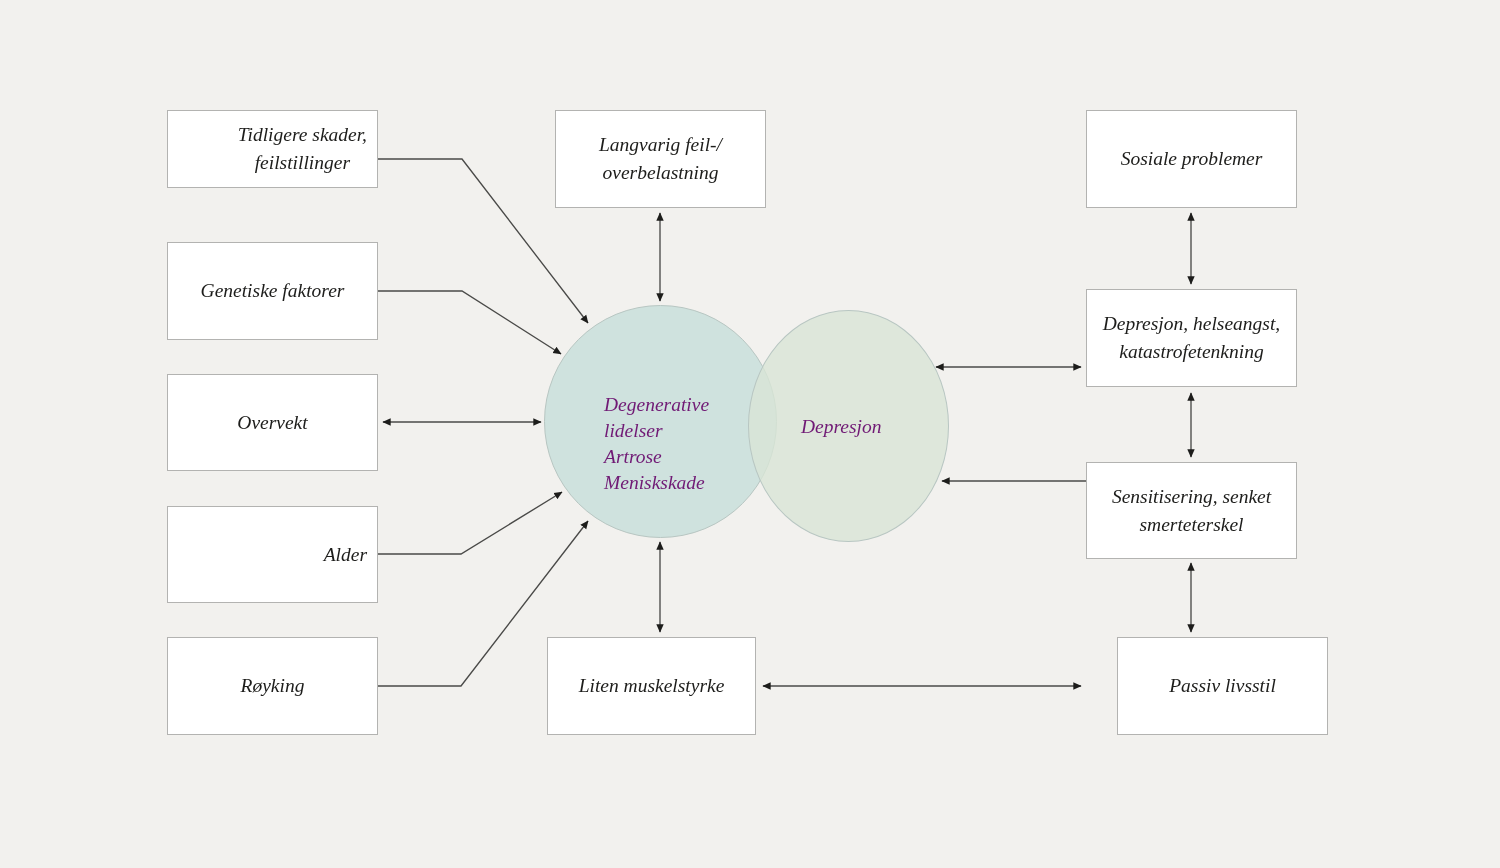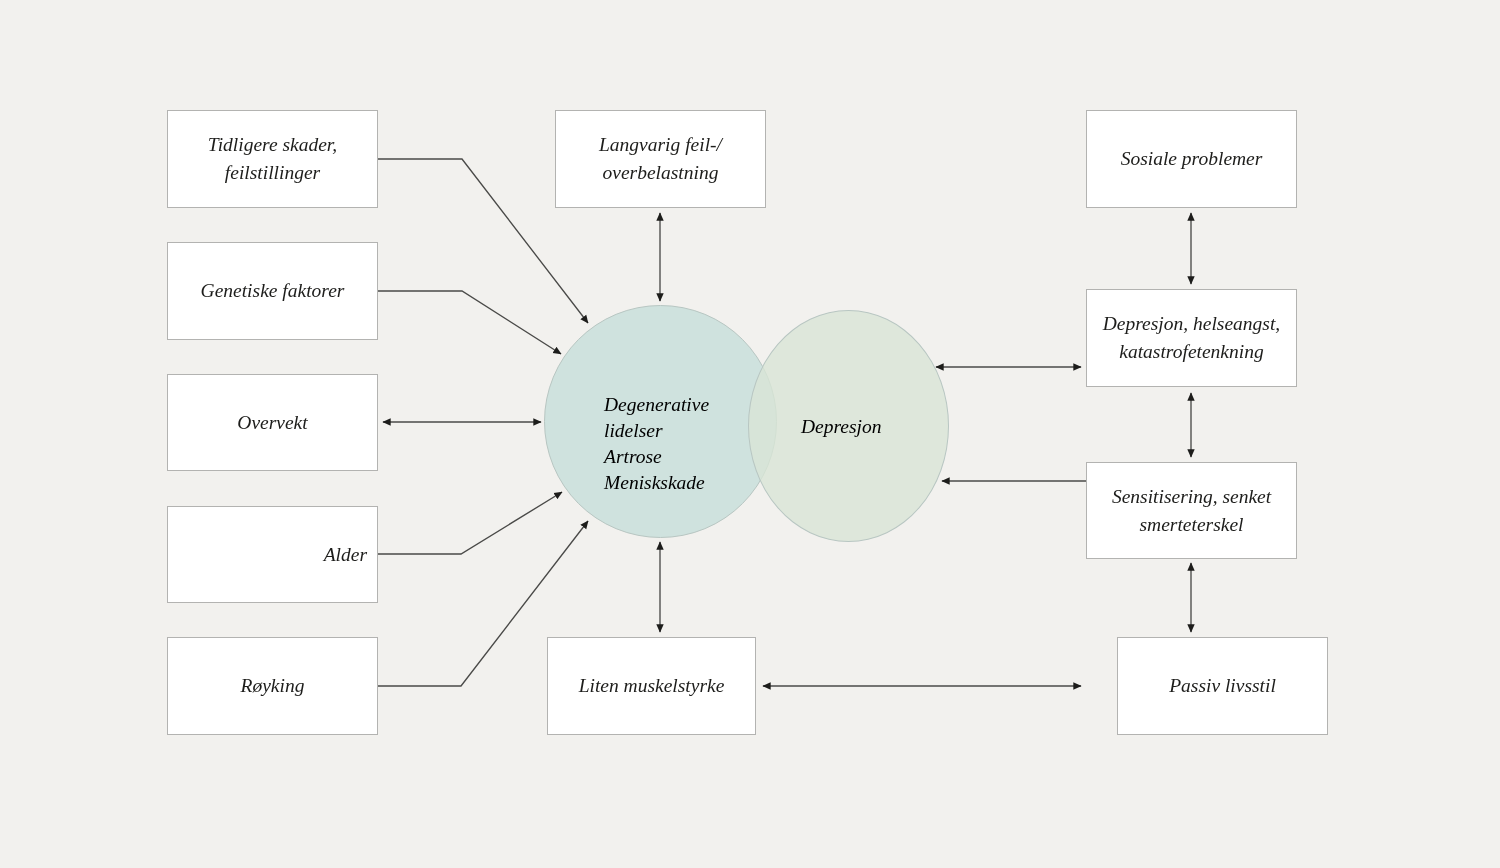--- a/index.html
+++ b/index.html
@@ -56,21 +56,21 @@
     background: rgba(198, 222, 217, 0.80);
   }
   #circle-knesmerter {
     background: rgba(216, 229, 214, 0.80);
   }
   .circle-text {
     position: absolute;
     font-style: italic;
     font-size: 19.5px;
     line-height: 1.33;
-    color: #000000;
+    color: #701a75;
     white-space: pre-line;
   }
   #circle-degenerative-text {
     left: 604px;
     top: 366px;
     width: 175px;
   }
   #circle-knesmerter-text {
     left: 801px;
     top: 414px;
@@ -129,21 +129,21 @@
 
   <div class="circle-text" id="circle-degenerative-text">
     <span class="grp">Degenerative
 lidelser</span>
     <span class="grp">Artrose</span>
     <span class="grp">Meniskskade</span>
   </div>
 
   <div class="circle-text" id="circle-knesmerter-text">Depresjon</div>
 
-  <div class="node-box" style="left:167px; top:110px; width:211px; height:98px;">
+  <div class="node-box" style="left:167px; top:110px; width:211px; height:78px;justify-content:flex-end;">
     <span class="label">Tidligere skader,
 feilstillinger</span>
   </div>
 
   <div class="node-box" style="left:167px; top:242px; width:211px; height:98px;">
     <span class="label">Genetiske faktorer</span>
   </div>
 
   <div class="node-box" style="left:167px; top:374px; width:211px; height:97px;">
     <span class="label">Overvekt</span>

